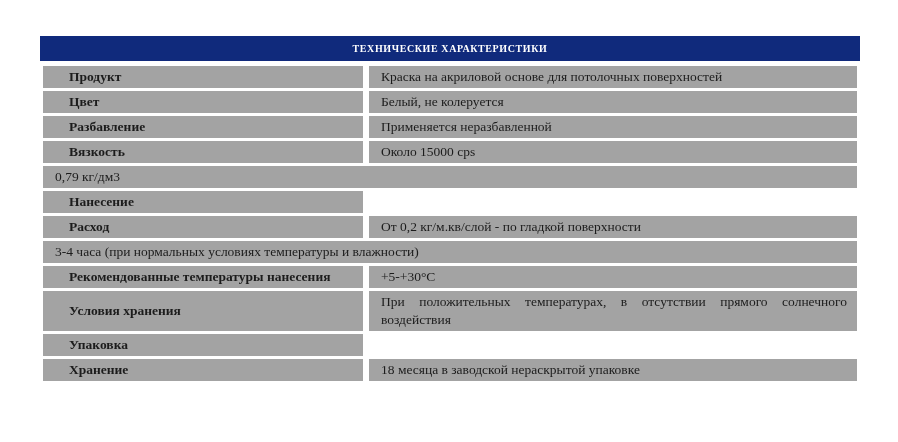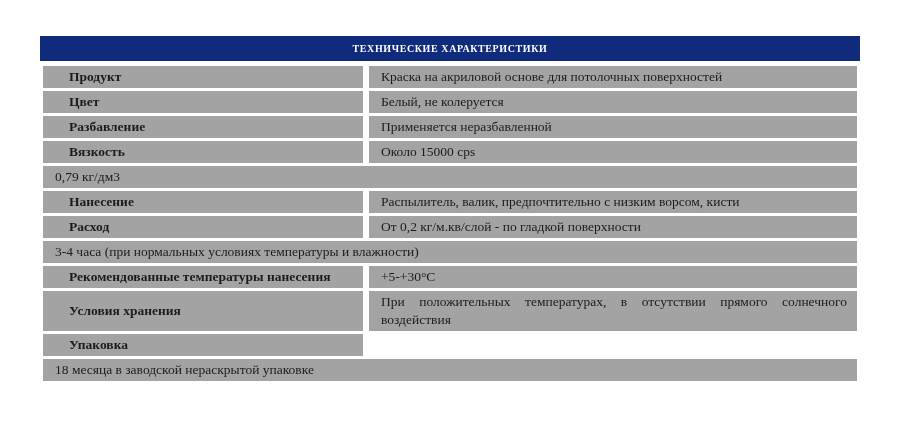--- a/index.html
+++ b/index.html
@@ -111,23 +111,20 @@
   </div>
 
   <div class="spec-row">
     <div class="cell value">
             <span>0,79 кг/дм3</span>
           </div>
   </div>
 
   <div class="spec-row">
     <div class="cell label">Нанесение</div>
-    <div class="cell value">
-            <span>Распылитель, валик, предпочтительно с низким ворсом, кисти</span>
-          </div>
   </div>
 
   <div class="spec-row">
     <div class="cell label">Расход</div>
     <div class="cell value">
             <span>От 0,2 кг/м.кв/слой - по гладкой поверхности</span>
           </div>
   </div>
 
   <div class="spec-row">
@@ -148,19 +145,20 @@
     <div class="cell value">
             <span>При положительных температурах, в отсутствии прямого солнечного воздействия</span>
           </div>
   </div>
 
   <div class="spec-row">
     <div class="cell label">Упаковка</div>
   </div>
 
   <div class="spec-row">
+    <div class="cell label">Хранение</div>
     <div class="cell value">
             <span>18 месяца в заводской нераскрытой упаковке</span>
           </div>
   </div>
 </div>
   </div>
 </div>
 
 </body></html>

